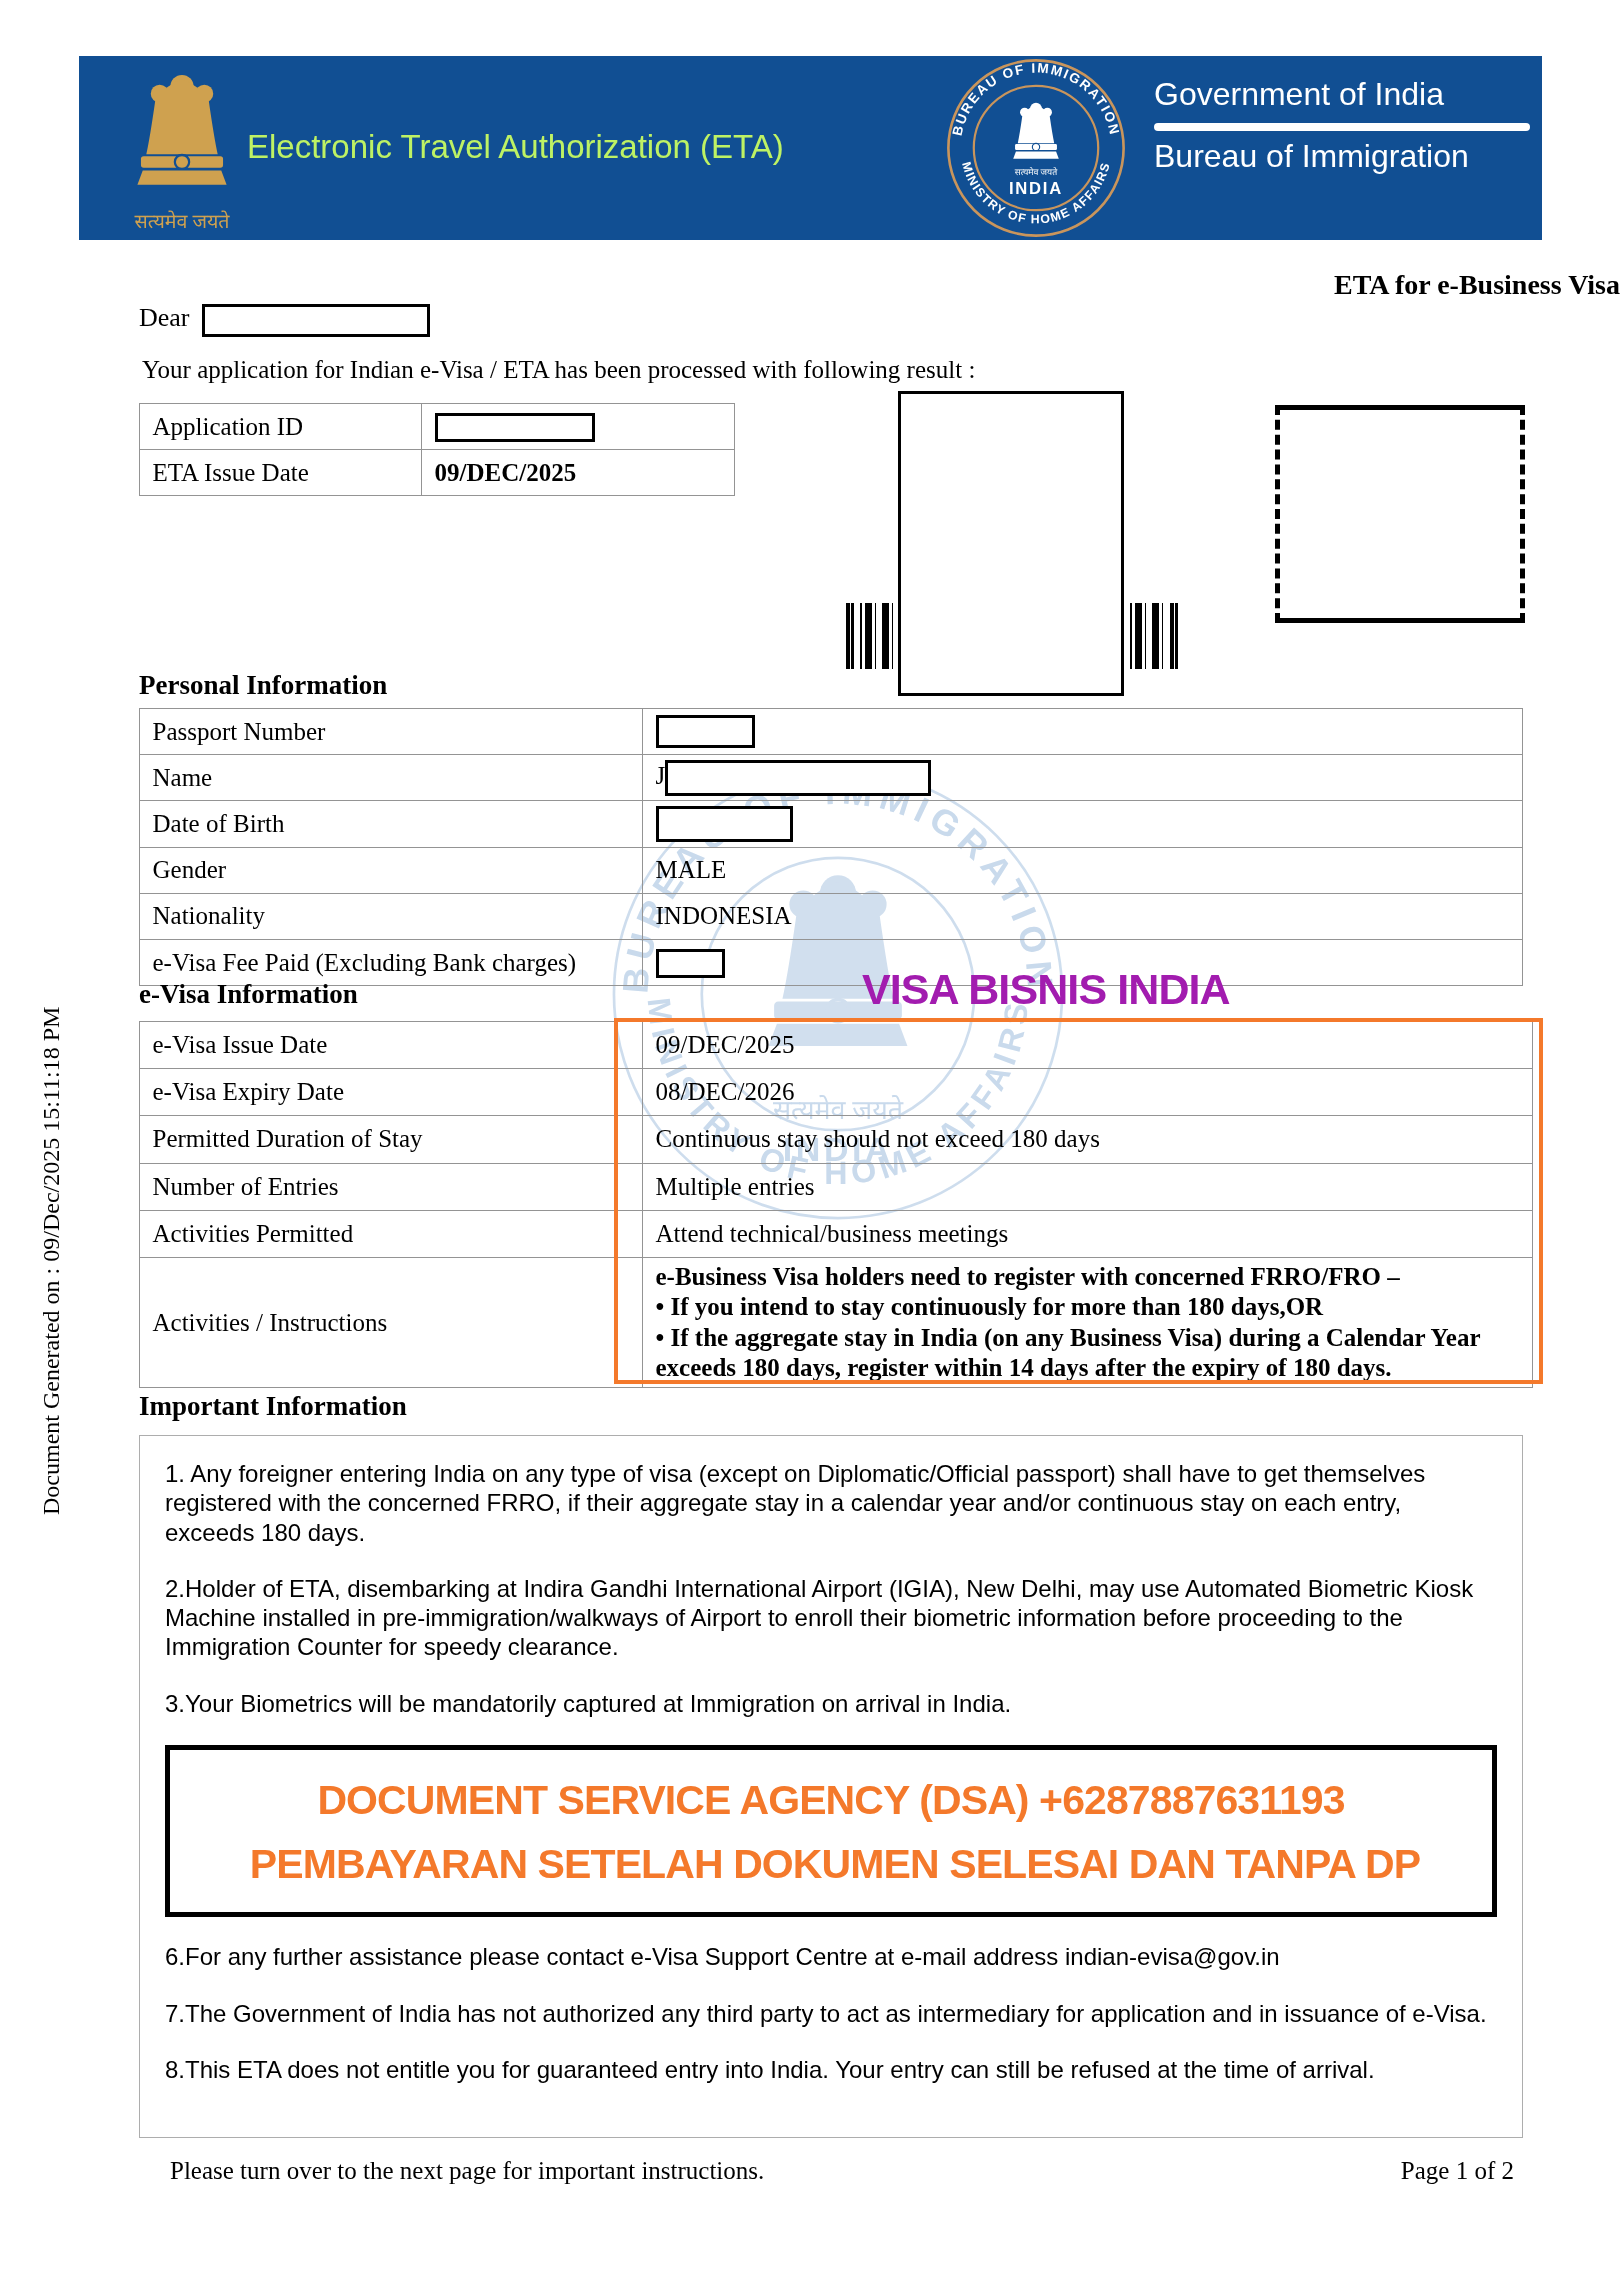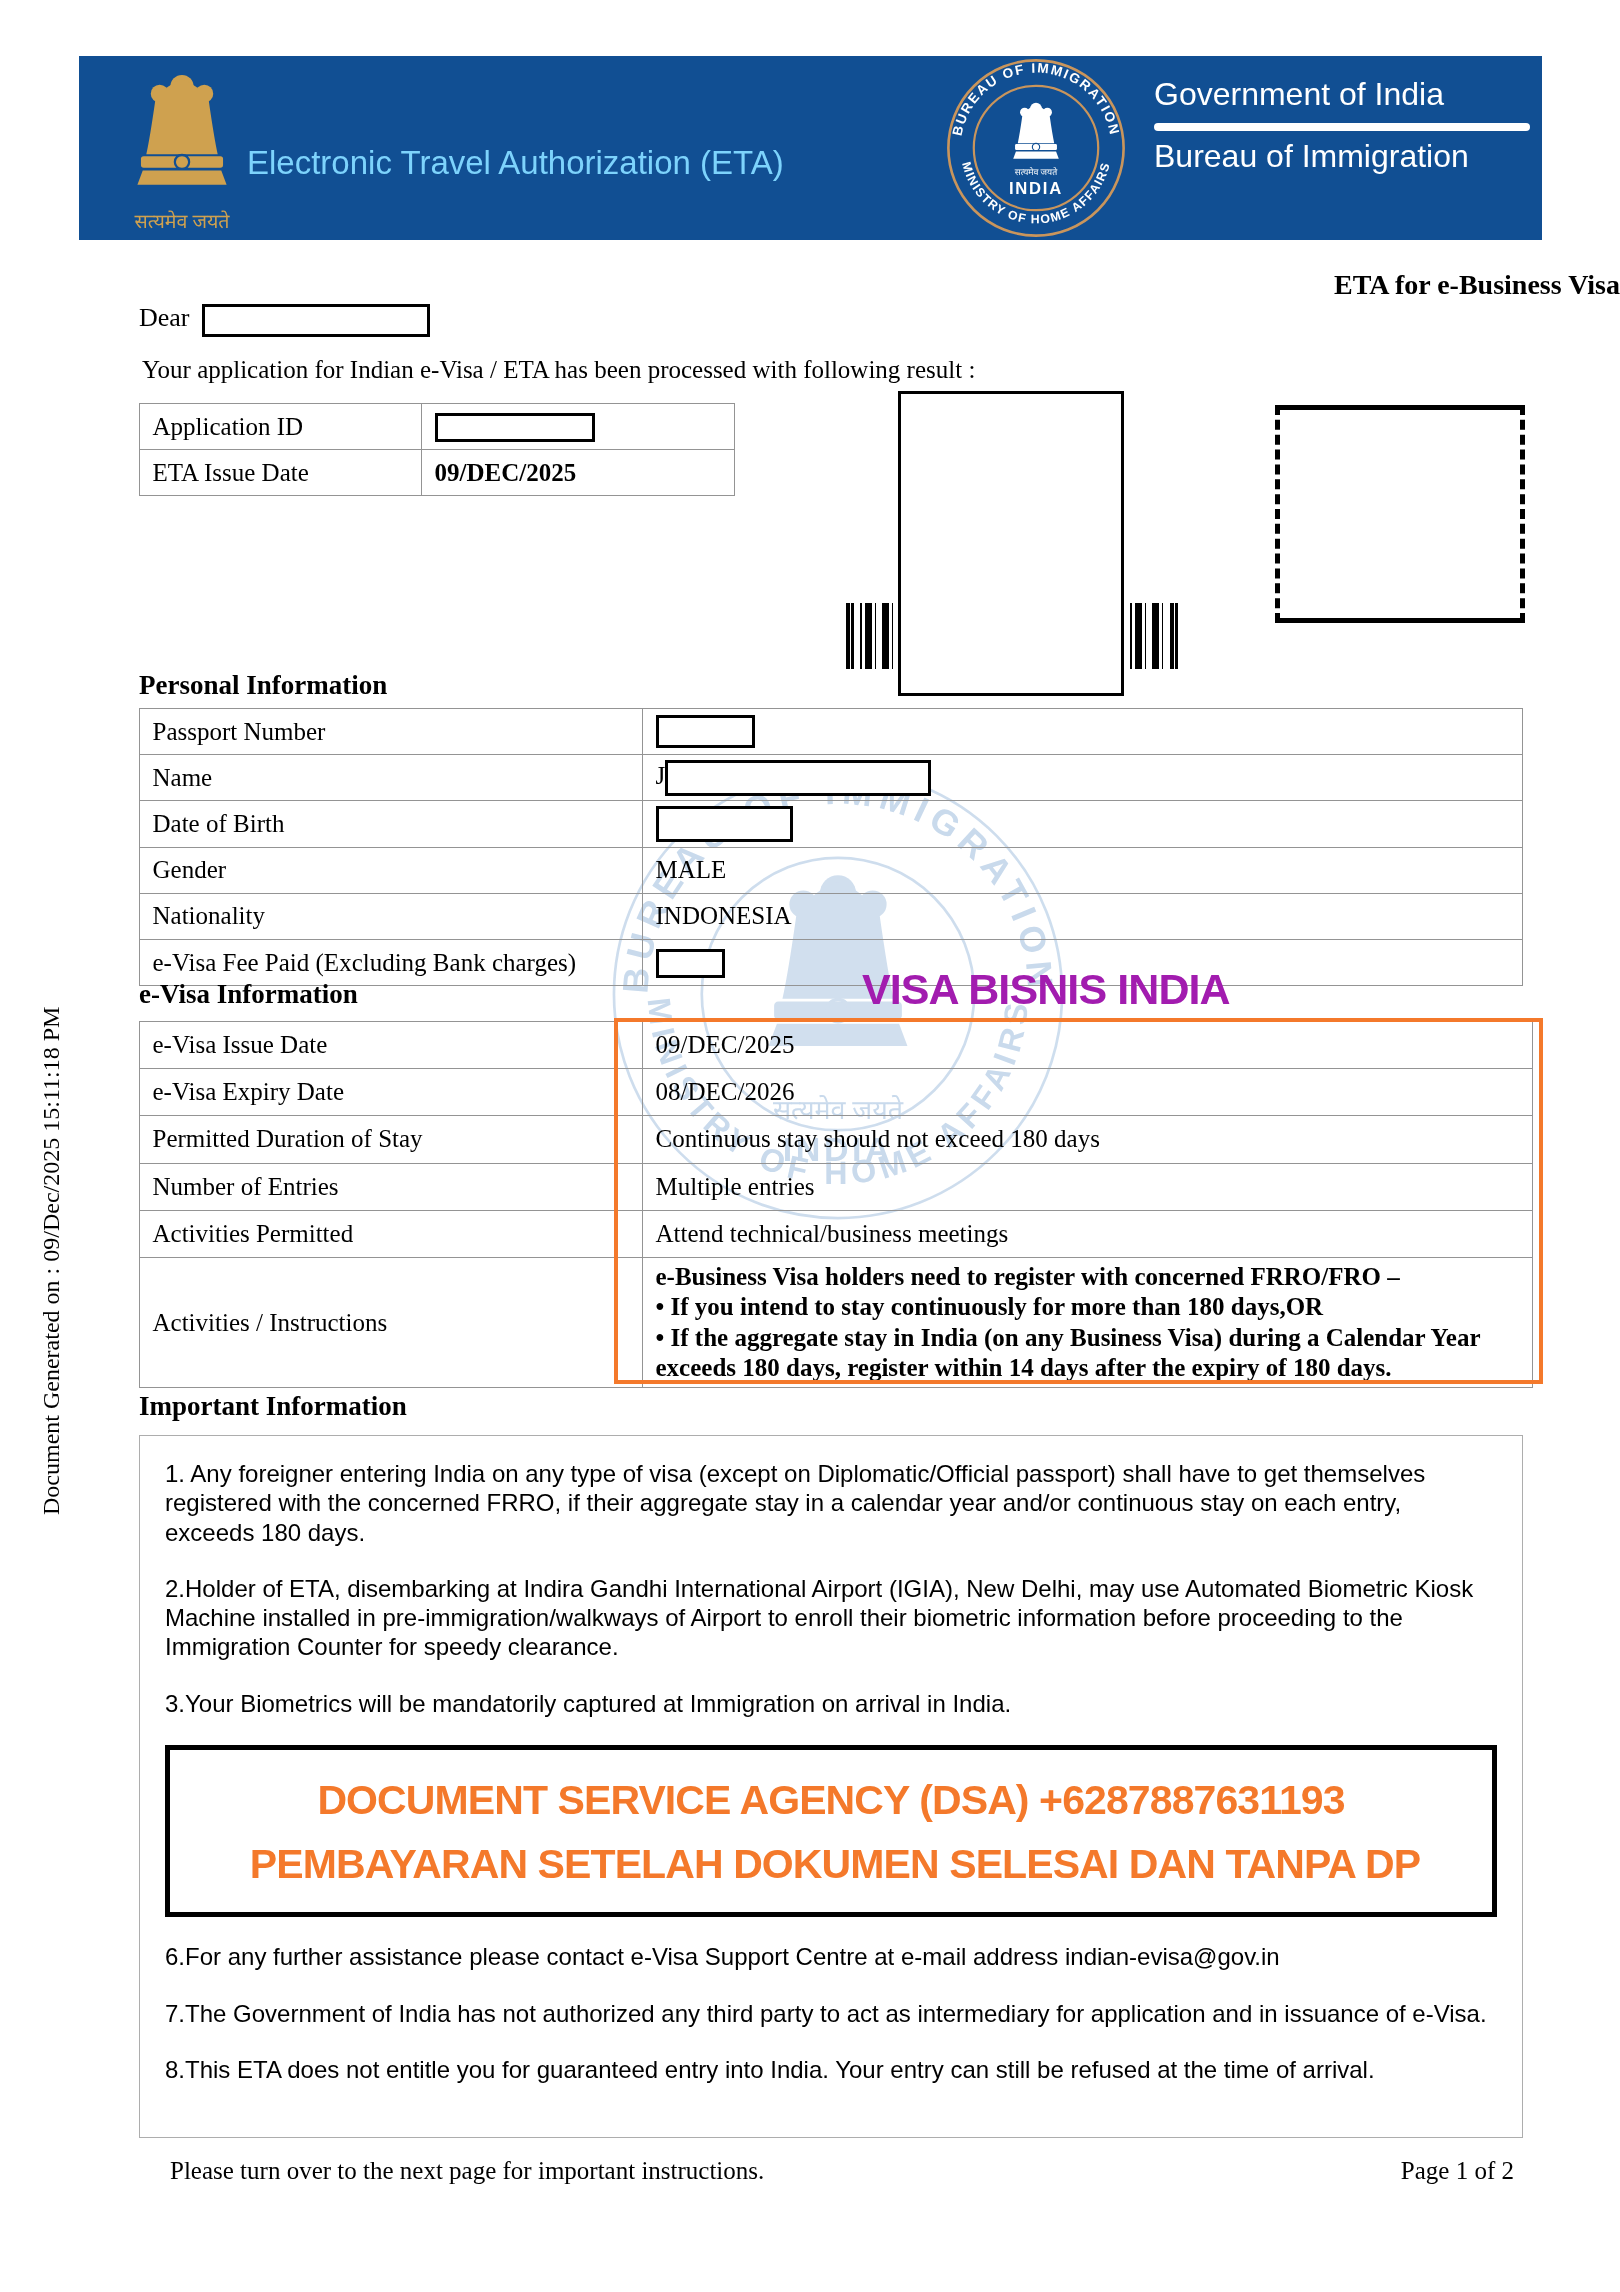--- a/index.html
+++ b/index.html
@@ -3,21 +3,21 @@
 <meta charset="utf-8">
 <style>
   html,body { margin:0; padding:0; background:#ffffff; }
   .page {
     position:relative; width:1620px; height:2293px; background:#fff;
     font-family:"Liberation Serif", serif; color:#000; overflow:hidden;
   }
   
   .banner { position:absolute; left:79px; top:56px; width:1463px; height:184px; background:#114F93; }
   .emblem-svg { position:absolute; left:45px; top:5.4px; }
-  .banner-title { position:absolute; left:168px; top:88px; color:#7dd3fc; font-family:"Liberation Sans",sans-serif; font-size:33px; }
+  .banner-title { position:absolute; left:168px; top:72px; color:#bef264; font-family:"Liberation Sans",sans-serif; font-size:33px; }
   .seal-svg { position:absolute; left:865px; top:0px; }
   .gov-block { position:absolute; left:1075px; top:19.7px; width:394px; font-family:"Liberation Sans",sans-serif; color:#fff; }
   .gov-line1 { font-size:32px; }
   .gov-bar { width:376px; height:8px; background:#fff; border-radius:4.5px; margin:9.9px 0 7.2px 0; }
   .gov-line2 { font-size:32px; }
 
   
   .doc-title { position:absolute; left:0; top:269px; width:1620px; text-align:right; font-size:28px; font-weight:bold; }
   .dear-line { position:absolute; left:139px; top:303px; font-size:26px; }
   .dear-line .redact { margin-left:12.5px; }

